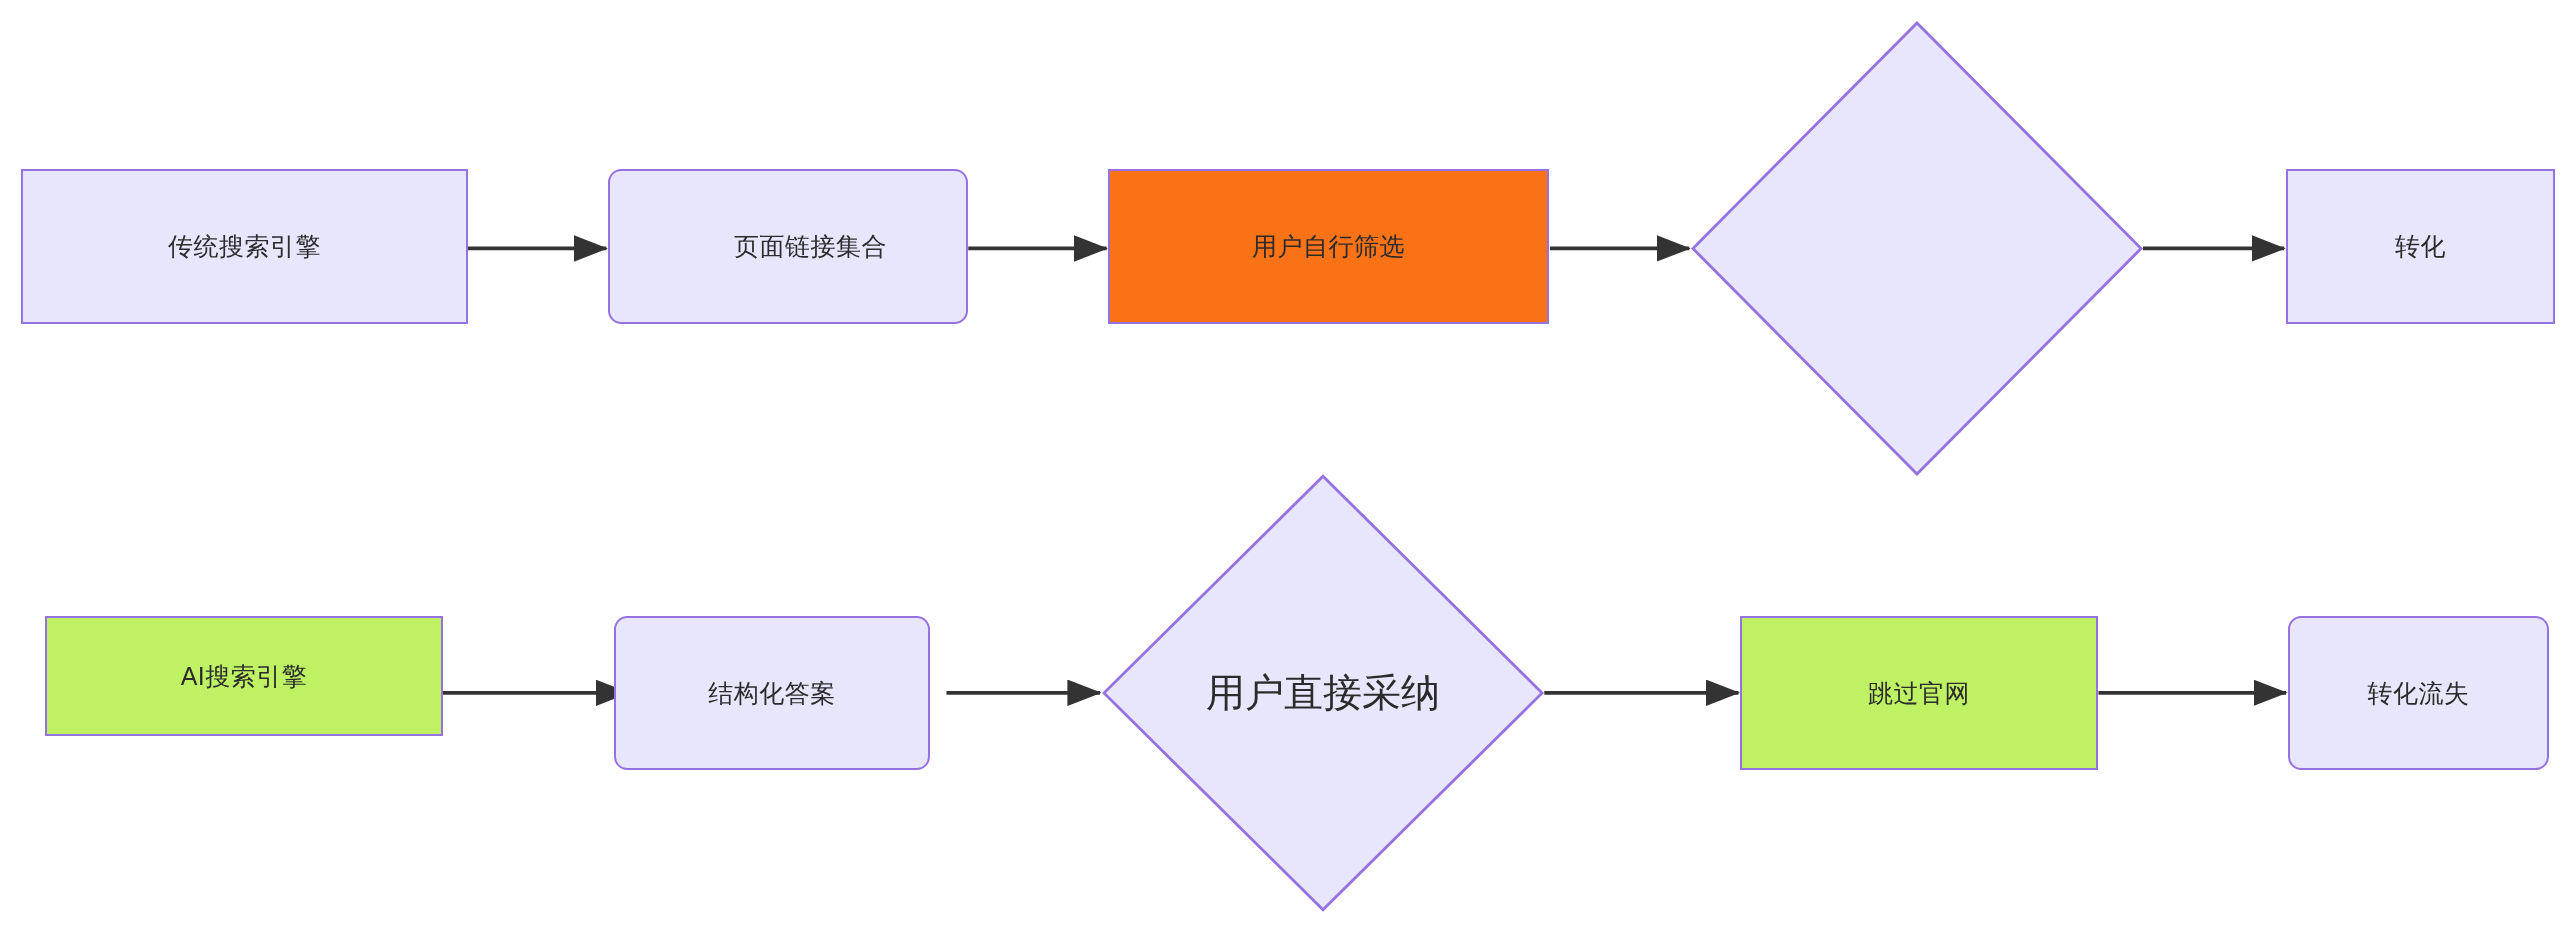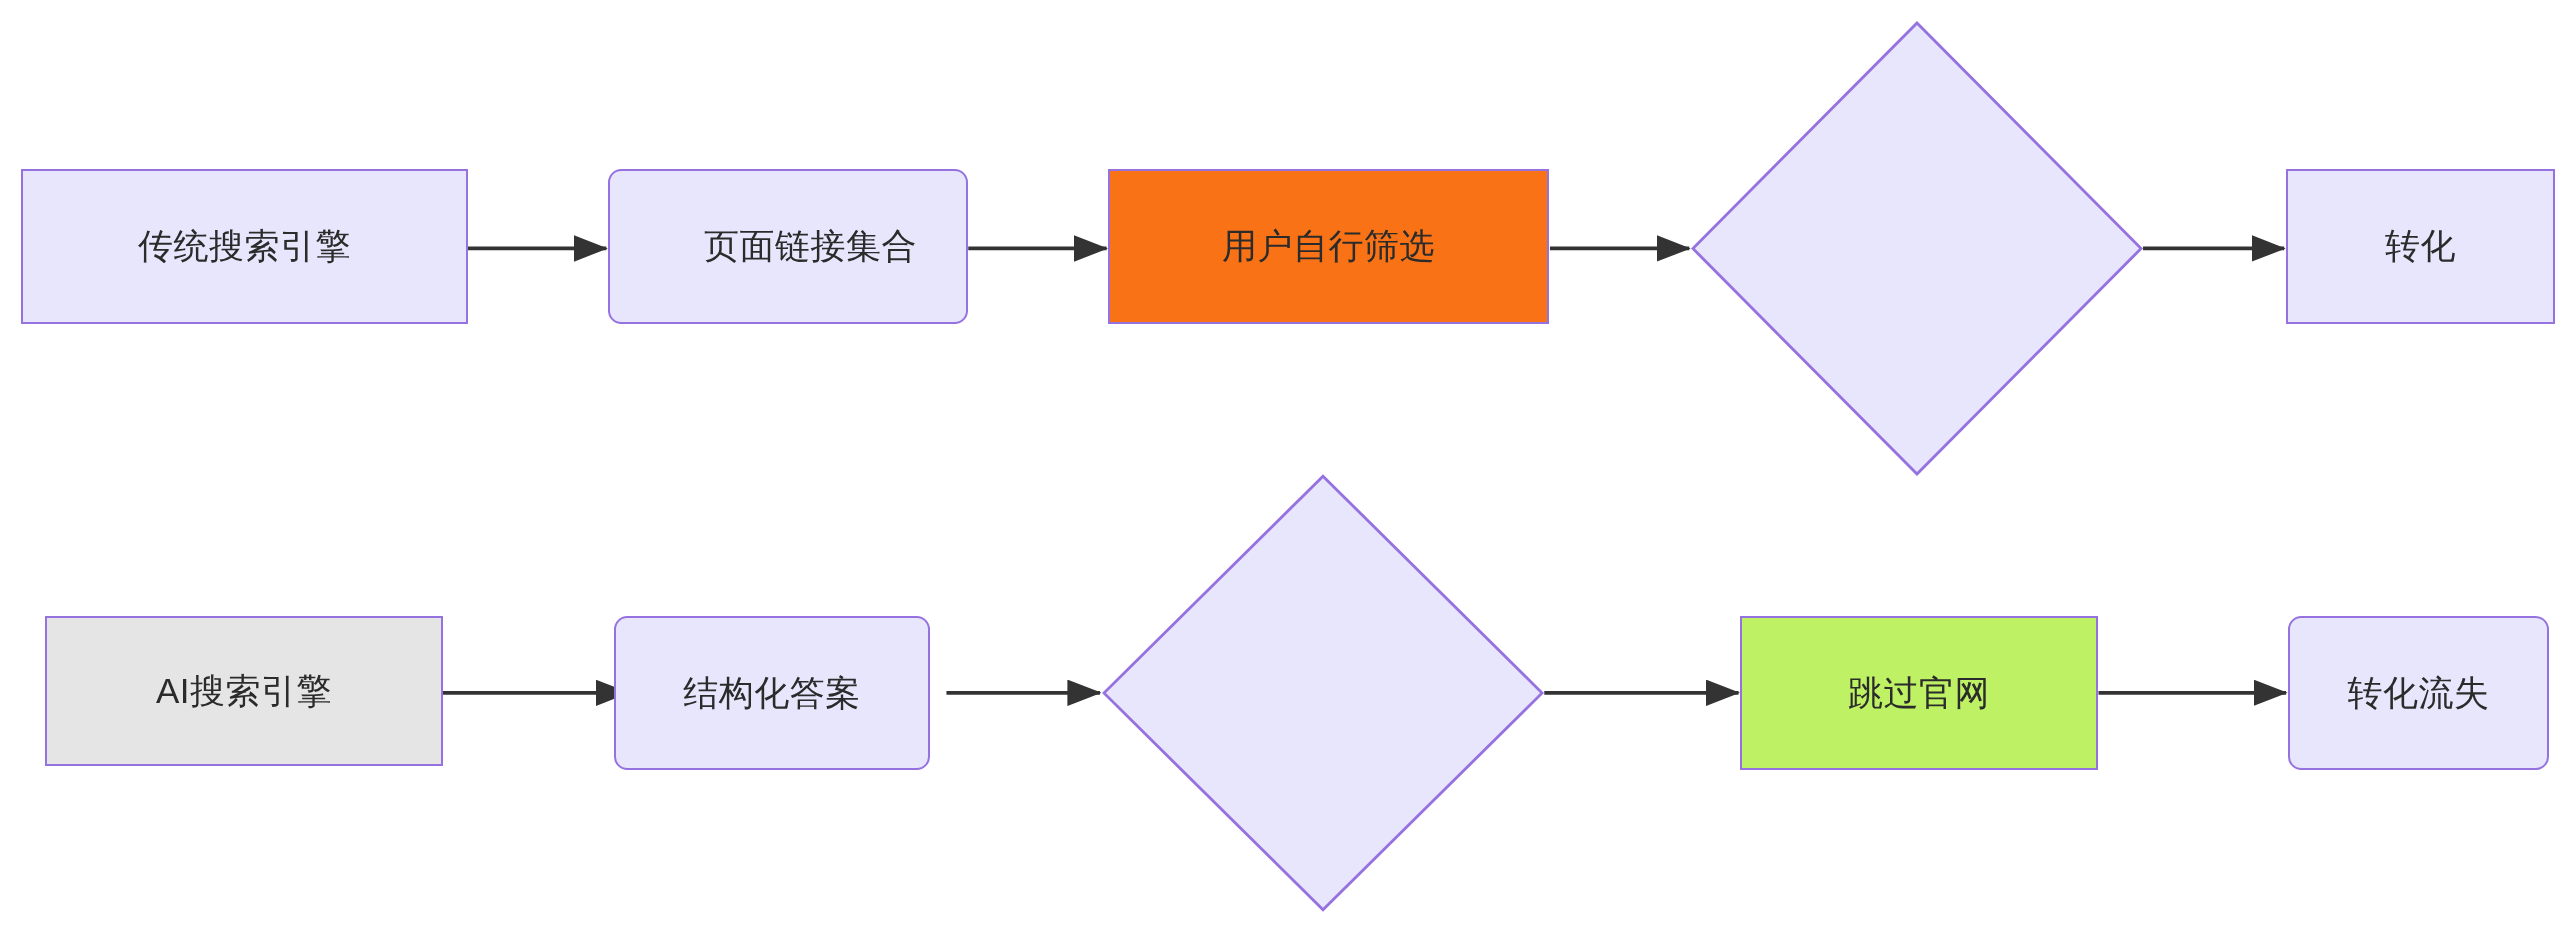--- a/index.html
+++ b/index.html
@@ -20,21 +20,21 @@
     box-sizing: border-box;
     background: #e8e6fc;
     border: 2.8px solid #9671e0;
     display: flex;
     align-items: center;
     justify-content: center;
   }
   .node.rounded { border-radius: 13.3px; }
   .node-label {
     color: #2b2b2b;
-    font-size: 35px;
+    font-size: 25px;
     line-height: 1.15;
     letter-spacing: 0.5px;
     white-space: nowrap;
   }
   .diamond-wrap {
     position: absolute;
   }
   .diamond-wrap svg {
     display: block;
     position: absolute;
@@ -100,30 +100,31 @@
         <span class="node-label" style="color: rgb(43, 43, 43);">用户自行筛选</span>
       </div>
       <div class="diamond-wrap" style="left: 1691px; top: 21px; width: 452px; height: 455px;">
         <svg width="452" height="455" viewBox="0 0 477 480">
           <polygon points="238.5,2 475,240 238.5,478 2,240" fill="#e8e6fc" stroke="#9671e0" stroke-width="3"></polygon>
         </svg>
       </div>
       <div class="node" style="left: 2286px; top: 169px; width: 269px; height: 155px; background: rgb(232, 230, 252); border-color: rgb(150, 113, 224);">
         <span class="node-label" style="color: rgb(43, 43, 43);">转化</span>
       </div>
-      <div class="node" style="left: 45px; top: 616px; width: 398px; height: 150px; background: #e5e5e5; border-color: rgb(150, 113, 224);">
+      <div class="node" style="left: 45px; top: 616px; width: 398px; height: 120px; background: #bef264; border-color: rgb(150, 113, 224);">
         <span class="node-label" style="color: rgb(43, 43, 43);">AI搜索引擎</span>
       </div>
       <div class="node rounded" style="left: 614px; top: 616px; width: 316px; height: 154px; background: rgb(232, 230, 252); border-color: rgb(150, 113, 224);">
         <span class="node-label" style="color: rgb(43, 43, 43);">结构化答案</span>
       </div>
       <div class="diamond-wrap" style="left: 1102px; top: 474px; width: 442px; height: 438px;">
         <svg width="442" height="438" viewBox="0 0 467 462">
           <polygon points="233.5,2 465,231 233.5,460 2,231" fill="#e8e6fc" stroke="#9671e0" stroke-width="3"></polygon>
         </svg>
+        <div class="diamond-label">用户直接采纳</div>
       </div>
       <div class="node" style="left: 1740px; top: 616px; width: 358px; height: 154px; background: #bef264; border-color: rgb(150, 113, 224);">
         <span class="node-label" style="color: rgb(43, 43, 43);">跳过官网</span>
       </div>
       <div class="node rounded" style="left: 2288px; top: 616px; width: 261px; height: 154px; background: rgb(232, 230, 252); border-color: rgb(150, 113, 224);">
         <span class="node-label" style="color: rgb(43, 43, 43);">转化流失</span>
       </div>
     </div>
   <div id="edge-hits">
       <div class="edge-hit" style="left: 468px; top: 248px; width: 138px;"></div>

